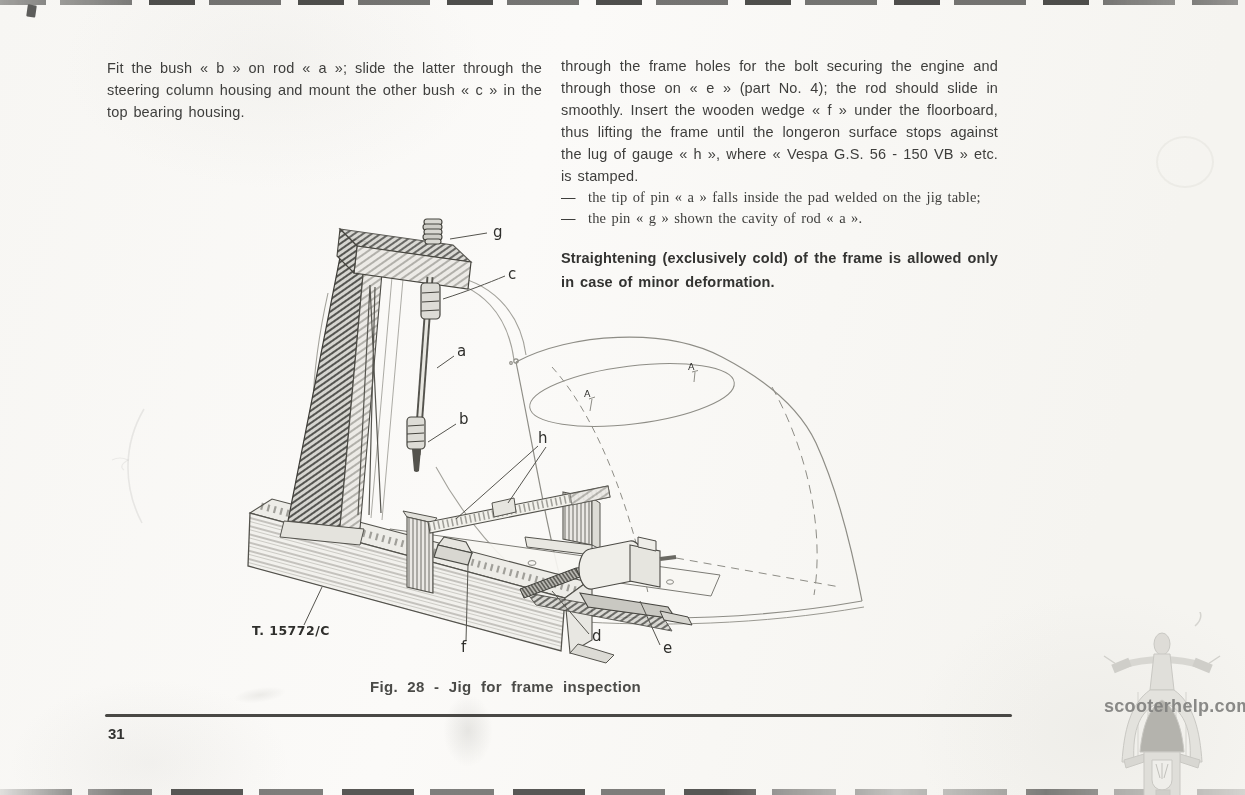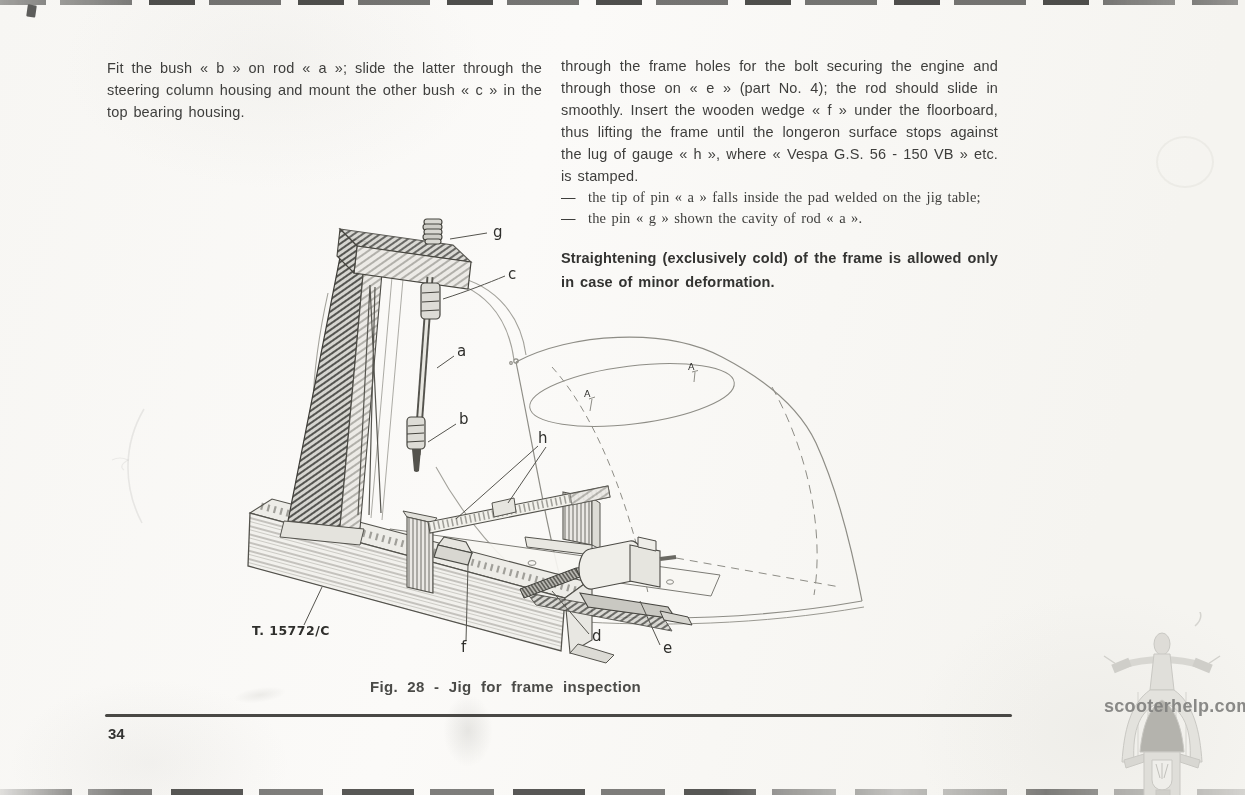--- a/index.html
+++ b/index.html
@@ -243,21 +243,21 @@
       <text x="12" y="420" font-size="12.5" font-weight="bold" letter-spacing="0.5">T. 15772/C</text>
       <text x="344" y="182" font-size="9.5">A</text>
       <text x="448" y="155" font-size="9.5">A</text>
     </g>
   </svg>
   </div>
 
   <div class="fig-caption">Fig. 28 - Jig for frame inspection</div>
 
   <div class="footer-rule"></div>
-  <div class="page-number">34</div>
+  <div class="page-number">31</div>
 
   <svg class="watermark-scooter" viewBox="0 0 130 185">
     <g stroke="#c9c8c3" stroke-width="1" fill="#e5e4df">
       <path d="M95,14 q9,-8 4,-16" fill="none" stroke="#d5d4cf" stroke-width="1.5"></path>
       <ellipse cx="62" cy="32" rx="8" ry="11" fill="#dedcd7"></ellipse>
       <path d="M20,54 Q62,41 104,54" fill="none" stroke="#d8d7d2" stroke-width="7"></path>
       <line x1="13" y1="57" x2="30" y2="50" stroke="#cfcec9" stroke-width="9"></line>
       <line x1="94" y1="50" x2="111" y2="57" stroke="#cfcec9" stroke-width="9"></line>
       <path d="M16,52 L4,44 M108,52 L120,44" fill="none" stroke="#d2d1cc" stroke-width="1.5"></path>
       <polygon points="54,42 70,42 74,78 50,78" fill="#e0dfda"></polygon>

